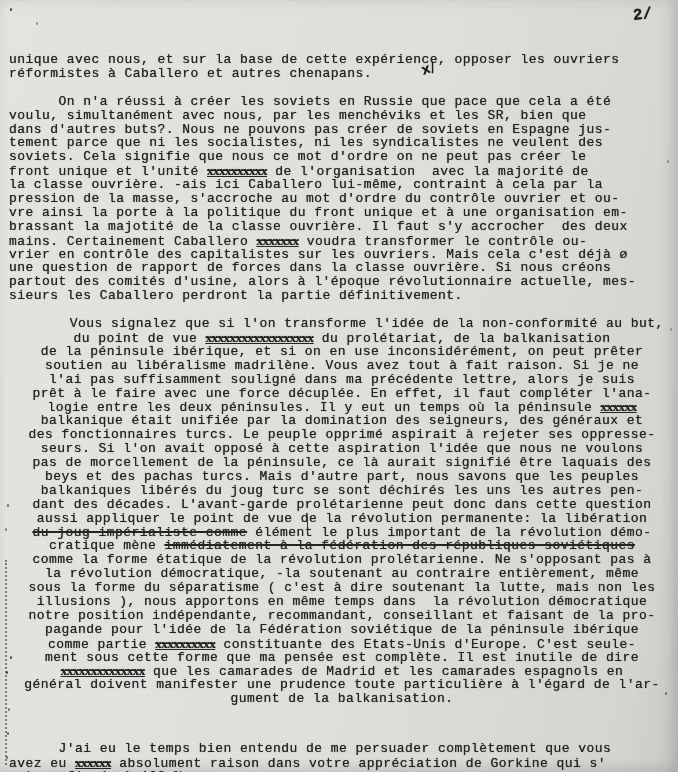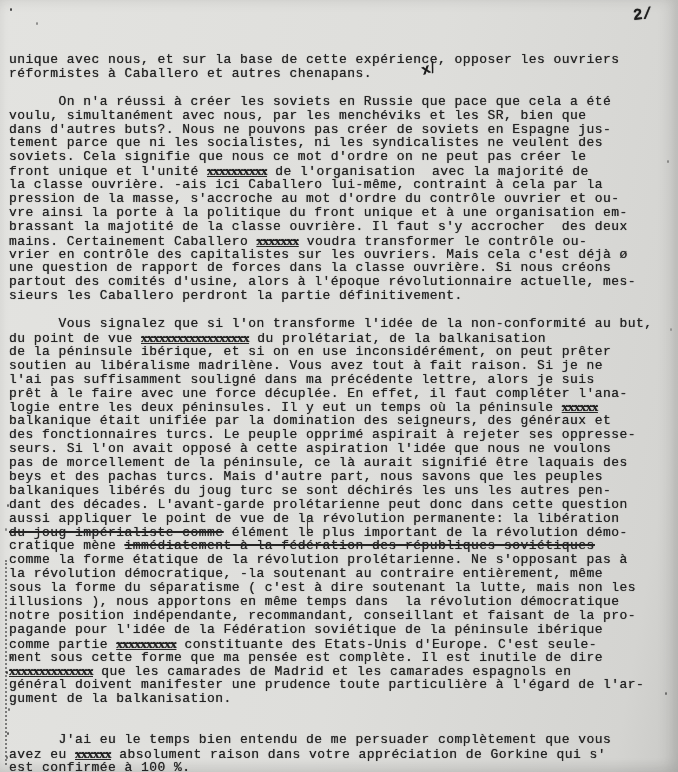--- a/index.html
+++ b/index.html
@@ -14,21 +14,21 @@
     box-shadow:inset -8px 0 14px rgba(0,0,0,0.10), inset 0 -6px 12px rgba(0,0,0,0.06);
     color:#222;
   }
   .textblock{
     position:absolute;left:9px;top:53px;width:666px;
     font-size:13px;line-height:13.9px;letter-spacing:0.45px;
     white-space:pre;color:#242424;
     text-shadow:0 0 0.8px rgba(20,20,20,0.75);
   }
   .para{margin:0 0 14px 0;}
-  .para:nth-child(3){margin-bottom:27px;}
+  .para:nth-child(3){margin-bottom:36px;text-align:center;}
   .tline{height:13.9px;}
   .struck{text-decoration:line-through;text-decoration-thickness:1.5px;}
   .xblot{font-weight:bold;letter-spacing:-0.5px;text-decoration:line-through underline;font-family:Liberation Serif, serif;}
   .pagenum{
     position:absolute;top:6px;right:26px;
     font-size:16px;font-weight:bold;transform:rotate(-6deg);
     color:#1d1d1d;text-shadow:0 0 1px rgba(0,0,0,0.7);
   }
   .insert-mark{
     position:absolute;left:421px;top:60px;

